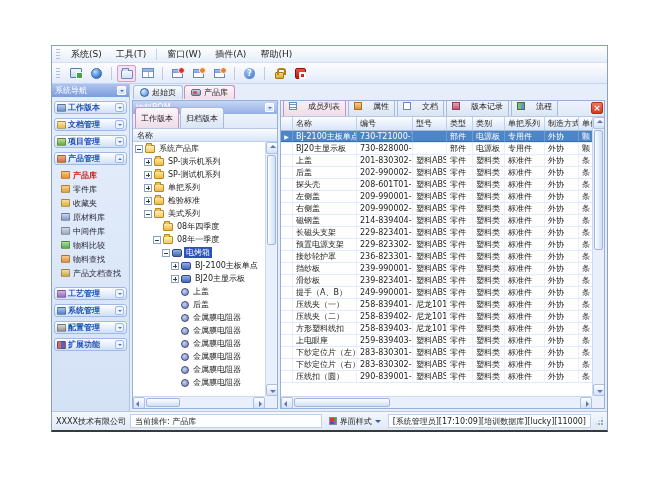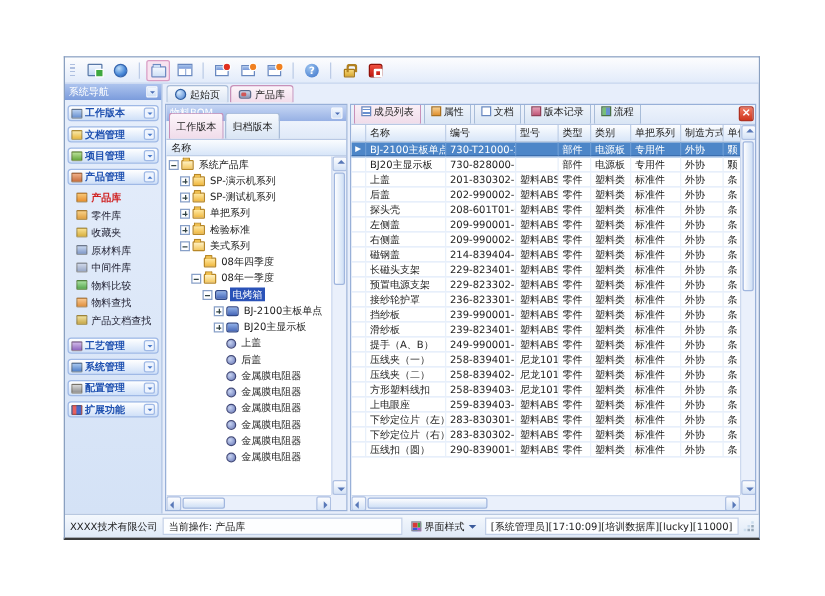--- a/index.html
+++ b/index.html
@@ -98,21 +98,21 @@
 
 
 .panel{border:1px solid #98b0d8;background:#fff;display:flex;flex-direction:column;overflow:hidden;position:relative;justify-content:space-between;}
 .bom-panel{width:146px;flex:none;}
 .member-panel{flex:1;}
 
 .bom-header{height:13px;flex:none;display:flex;align-items:center;justify-content:space-between;padding:0 3px;
   background:linear-gradient(#c6d6f4,#96b0e4);color:#fff;font-size:8px;}
 .subtabs{height:15px;flex:none;display:flex;align-items:flex-end;gap:1px;padding-left:2px;
   background:linear-gradient(#eef3fc,#dfe9f8);border-bottom:1px solid #b8c8e4;}
-.stab{height:21px;display:flex;align-items:center;gap:2px;padding:0 5px;font-size:8px;
+.stab{height:21px;display:flex;align-items:center;gap:11px;padding:0 5px;font-size:8px;
   border:1px solid #a8bcd8;border-bottom:none;border-radius:3px 3px 0 0;
   background:linear-gradient(#f6f9fd,#d9e5f4);cursor:default;}
 .stab.active{background:linear-gradient(#fdf5fa,#f0dcea);border-color:#c890b8;}
 .bom-colheader{height:13px;flex:none;display:flex;align-items:center;padding:0 4px;font-size:8px;
   background:linear-gradient(#fafcff,#d8e6f8);border-bottom:1px solid #c0d0e8;}
 
 
 .tree{flex:1;position:relative;overflow:hidden;padding:0 12px 12px 0;}
 .tree-row{height:13px;display:flex;align-items:center;gap:2px;white-space:nowrap;font-size:8px;overflow:hidden;}
 .expander{width:8px;height:8px;flex:none;border:1px solid #88a0c8;background:#fff;position:relative;}
@@ -185,20 +185,31 @@
 .resize-grip{width:8px;height:8px;flex:none;position:relative;}
 .resize-grip::after{content:"";position:absolute;right:0;bottom:0;width:2px;height:2px;background:#9ab;
   box-shadow:-3px 0 #9ab,0 -3px #9ab,-6px 0 #cde,-3px -3px #cde,0 -6px #cde;}
 .lbl{overflow:hidden;text-overflow:clip;}
 </style>
 </head>
 <body>
 
 <div class="window">
 
+  <div class="menubar">
+    <span class="grip"></span>
+    <div id="menu-items" style="display:flex;align-items:center;">
+        <div class="menu-item">系统(S)</div>
+        <div class="menu-item">工具(T)</div>
+        <div class="menu-sep"></div>
+        <div class="menu-item">窗口(W)</div>
+        <div class="menu-item">插件(A)</div>
+        <div class="menu-item">帮助(H)</div>
+      </div>
+  </div>
 
   <div class="toolbar">
     <span class="grip"></span>
     <div id="toolbar-items" style="display:flex;align-items:center;gap:2px;">
         <span class="tbtn">
           <span class="ic ic-monitor"></span>
         </span>
         <span class="tbtn">
           <span class="ic ic-globe"></span>
         </span>

